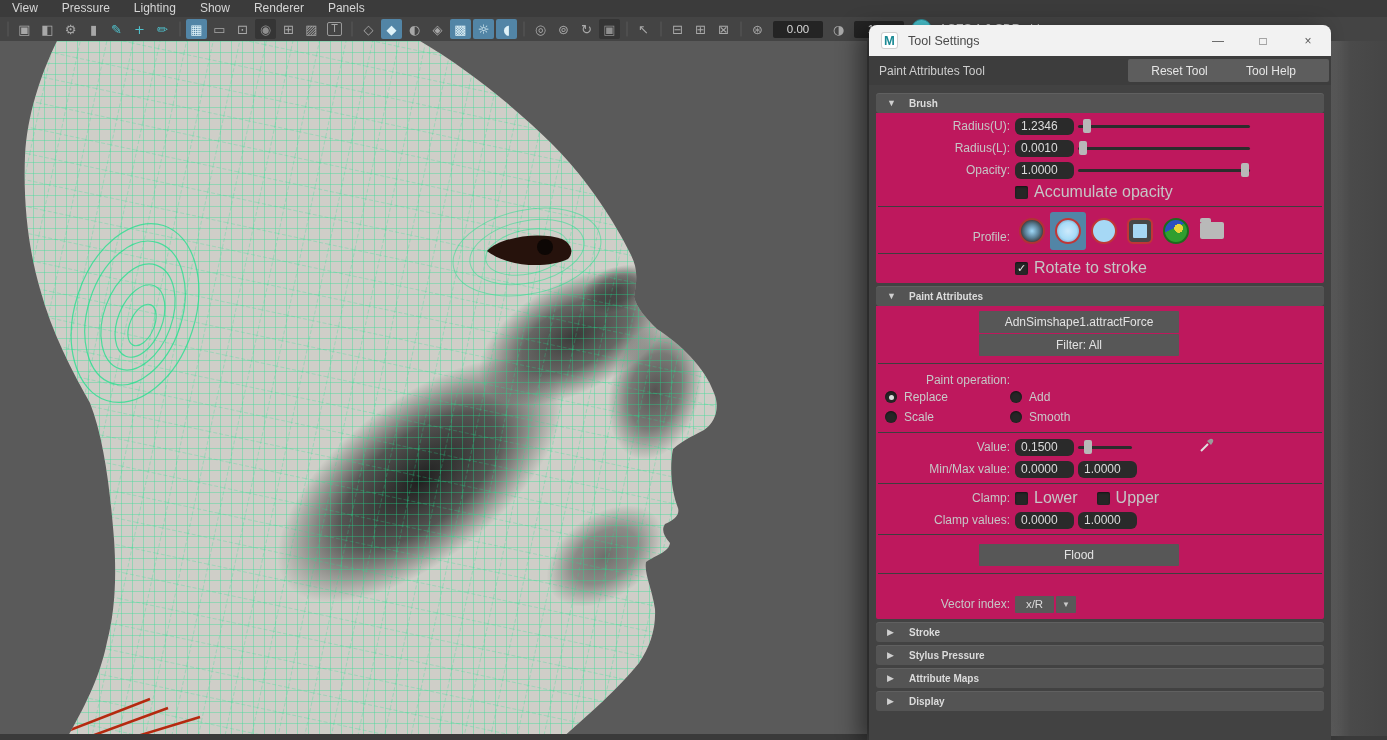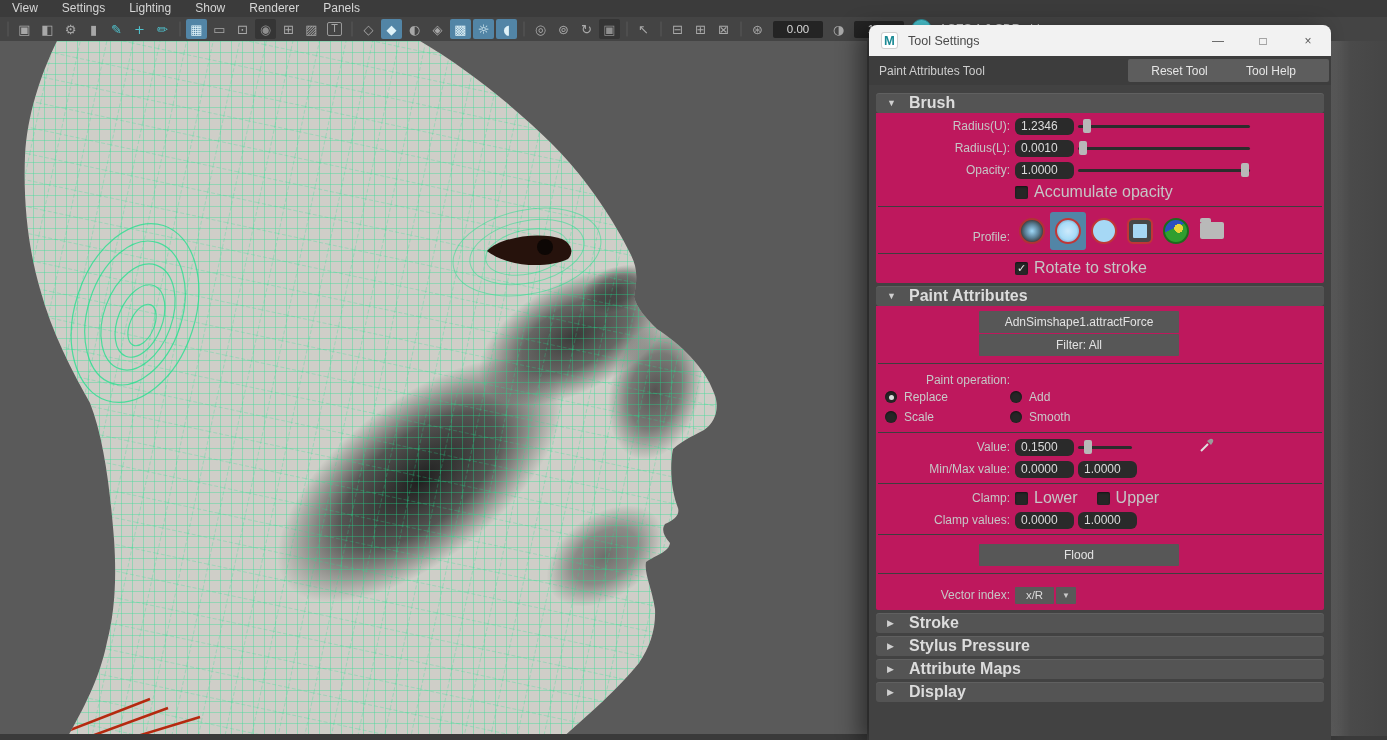--- a/index.html
+++ b/index.html
@@ -46,21 +46,21 @@
   .toolhead{height:29px;background:#3d3d3d;display:flex;align-items:center;position:relative;}
   .tool-name{color:#cdcdcd;font-size:12px;margin-left:10px;}
   .th-btn{position:absolute;top:3px;height:23px;background:#5d5d5d;border-radius:2px;color:#e6e6e6;
           font-size:12px;display:flex;align-items:center;justify-content:center;cursor:default;}
   .btn-reset{right:100px;width:103px;}
   .btn-help{right:2px;width:116px;}
   .winbody{position:relative;padding:5px 7px 0 7px;}
   .section-header{height:20px;background:#545454;border-radius:3px;display:flex;align-items:center;
                   box-shadow:inset 0 1px 0 rgba(255,255,255,.07);margin-top:3px;cursor:default;}
   .section-header .tri{color:#cfcfcf;font-size:9px;margin-left:11px;width:10px;}
-  .section-header .sh-title{color:#dcdcdc;font-size:16px;font-weight:bold;margin-left:12px;}
+  .section-header .sh-title{color:#dcdcdc;font-size:10px;font-weight:bold;margin-left:12px;}
   .section-content{background:#be185d;border-radius:0 0 2px 2px;padding:2px 0 4px 0;}
   .row{display:flex;align-items:center;height:22px;}
   .row-label{width:134px;text-align:right;color:#c6c6c6;font-size:12px;flex:none;}
   .field{width:59px;height:17px;background:#2a2a2a;border-radius:6px;color:#dcdcdc;font-size:12px;
          line-height:17px;padding-left:6px;box-sizing:border-box;margin-left:5px;flex:none;}
   .slider{position:relative;height:14px;flex:none;margin-left:4px;}
   .slider .track{position:absolute;left:0;right:0;top:6px;height:3px;background:#2c2c2c;border-radius:2px;}
   .slider .handle{position:absolute;top:0;width:8px;height:14px;background:#b8b8b8;border-radius:2px;margin-left:-4px;}
   .sl-long{width:172px;}
   .sl-short{width:54px;}
@@ -103,21 +103,21 @@
   
   .wire{stroke:var(--wire-green);}
 </style>
 </head>
 <body>
 
 <div class="stage">
 
   <div class="menubar" id="menubar">
       <div class="menu-item">View</div>
-      <div class="menu-item">Settings</div>
+      <div class="menu-item">Pressure</div>
       <div class="menu-item">Lighting</div>
       <div class="menu-item">Show</div>
       <div class="menu-item">Renderer</div>
       <div class="menu-item">Panels</div>
     </div>
 
   <div class="toolbar" id="toolbar">
       <div class="tb-sep"></div>
       <div class="tb-icon gray">
         <span>▣</span>
@@ -437,21 +437,21 @@
         </div>
         <div class="row">
           <div class="row-label">Clamp values:</div>
           <div class="field">0.0000</div>
           <div class="field" style="margin-left:4px">1.0000</div>
         </div>
         <div class="hr"></div>
         <div style="height:6px"></div>
         <div class="panel-btn">Flood</div>
         <div class="hr" style="margin-top:7px"></div>
-        <div class="row" style="margin-top:10px">
+        <div class="row" style="margin-top:19px">
           <div class="row-label">Vector index:</div>
           <div class="dd-value">x/R</div>
           <div class="dd-arrow">▼</div>
         </div>
       </div>
 
       <div id="collapsed">
           <div class="section-header">
             <span class="tri">▶</span>
             <span class="sh-title">Stroke</span>

